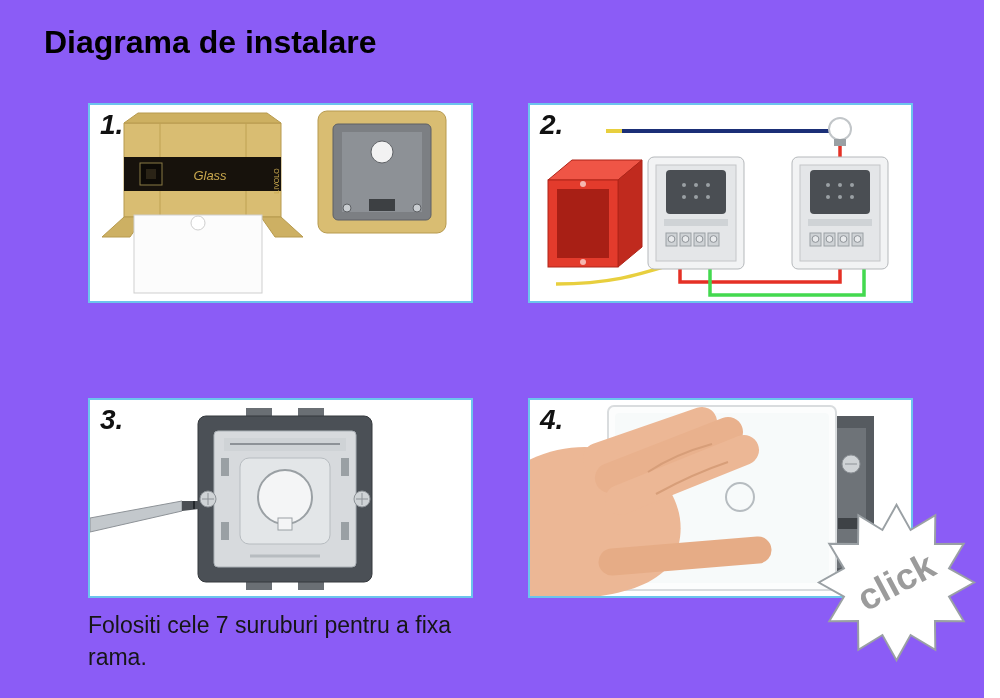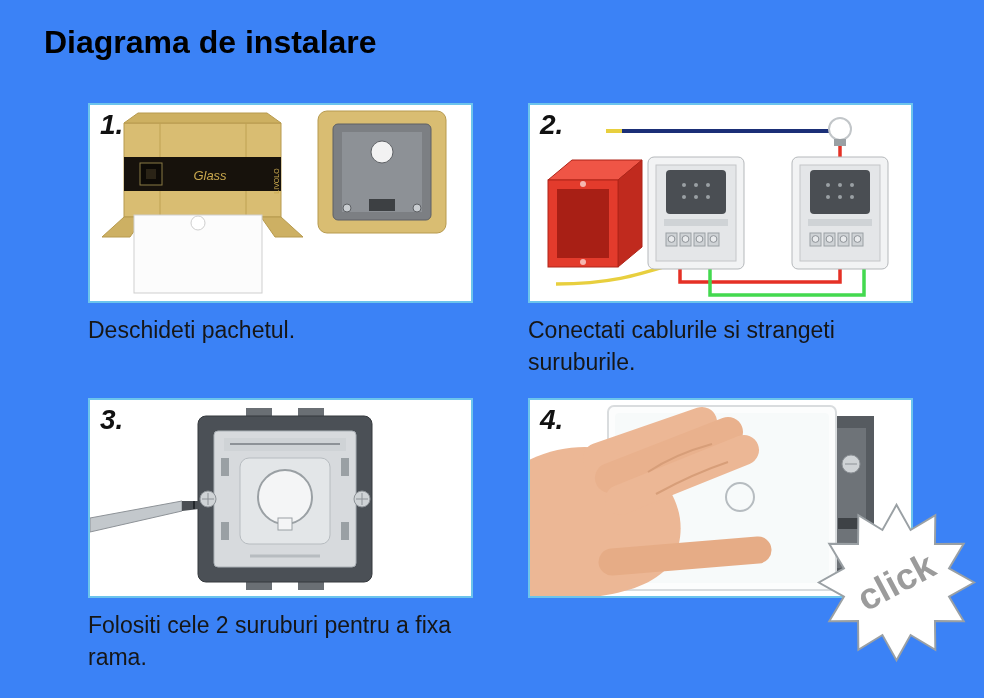--- a/index.html
+++ b/index.html
@@ -1,17 +1,17 @@
 <!DOCTYPE html>
 <html><head>
 <meta charset="utf-8">
 <style>
   * { margin:0; padding:0; box-sizing:border-box; }
   html,body { width:1000px; height:698px; background:#ffffff; font-family:"Liberation Sans", sans-serif; }
-  .page { position:relative; width:984px; height:698px; overflow:hidden; background:#3b82f6; }
+  .page { position:relative; width:984px; height:698px; overflow:hidden; background:#8b5cf6; }
   .page-title { position:absolute; left:44px; top:24px; font-size:32px; font-weight:bold; color:#000; }
   .step { position:absolute; width:385px; }
   .step-1 { left:88px;  top:103px; }
   .step-2 { left:528px; top:103px; }
   .step-3 { left:88px;  top:398px; }
   .step-4 { left:528px; top:398px; }
   .panel { position:relative; width:385px; height:200px; border:2px solid #6cc4ec; background:#fff; }
   .panel svg.illus { position:absolute; left:0; top:0; width:100%; height:100%; }
   .step-num { position:absolute; top:4px; left:10px; font-size:28px; font-weight:bold; font-style:italic; color:#111; z-index:3; }
   .caption { margin-top:11px; font-size:23px; color:#161616; line-height:1.4; max-width:372px; }
@@ -53,21 +53,20 @@
           <rect x="228" y="6" width="128" height="122" rx="9" fill="#d9bd72" stroke="#b79a4e"></rect>
           <rect x="243" y="19" width="98" height="96" rx="5" fill="#7c7f83" stroke="#5e6165"></rect>
           <rect x="252" y="27" width="80" height="80" fill="#8d9196" stroke="#6e7control3"></rect>
           <circle cx="292" cy="47" r="11" fill="#f2f2f2" stroke="#5e6165"></circle>
           <rect x="279" y="94" width="26" height="12" fill="#3d4043"></rect>
           <circle cx="257" cy="103" r="4" fill="#c9cdd1" stroke="#5e6165"></circle>
           <circle cx="327" cy="103" r="4" fill="#c9cdd1" stroke="#5e6165"></circle>
         </g>
       </svg>
     </div>
-    <p class="caption">Deschideti pachetul.</p>
   </section>
 
   <section class="step step-2">
     <div class="panel">
       <span class="step-num">2.</span>
       <svg class="illus" viewBox="0 0 381 196">
 
         <g>
           <line x1="76" y1="26" x2="92" y2="26" stroke="#e8cf3e" stroke-width="4"></line>
           <line x1="92" y1="26" x2="300" y2="26" stroke="#1b2f77" stroke-width="4"></line>
@@ -131,21 +130,20 @@
             <rect x="32" y="76" width="11" height="13" fill="#cfd3d6" stroke="#9aa0a4"></rect>
               <circle cx="37.5" cy="82" r="3.4" fill="#e8eaec" stroke="#8d9297"></circle>
             <rect x="46" y="76" width="11" height="13" fill="#cfd3d6" stroke="#9aa0a4"></rect>
               <circle cx="51.5" cy="82" r="3.4" fill="#e8eaec" stroke="#8d9297"></circle>
             <rect x="60" y="76" width="11" height="13" fill="#cfd3d6" stroke="#9aa0a4"></rect>
               <circle cx="65.5" cy="82" r="3.4" fill="#e8eaec" stroke="#8d9297"></circle>
           </g>
         </g>
       </svg>
     </div>
-    <p class="caption">Conectati cablurile si strangeti suruburile.</p>
   </section>
 
   <section class="step step-3">
     <div class="panel">
       <span class="step-num">3.</span>
       <svg class="illus" viewBox="0 0 381 196">
 
         <g>
           <rect x="156" y="8" width="26" height="14" fill="#6a6f74"></rect>
           <rect x="208" y="8" width="26" height="14" fill="#6a6f74"></rect>
@@ -171,21 +169,21 @@
           <line x1="272" y1="93" x2="272" y2="105" stroke="#8d9297"></line>
         </g>
 
         <g>
           <polygon points="0,118 92,101 92,111 0,132" fill="#c3c8cc" stroke="#8d9297"></polygon>
           <polygon points="92,101 109,101 109,109 92,111" fill="#4a4e53"></polygon>
           <line x1="104" y1="101" x2="104" y2="109" stroke="#23272b" stroke-width="2"></line>
         </g>
       </svg>
     </div>
-    <p class="caption">Folositi cele 2 suruburi pentru a fixa rama.</p>
+    <p class="caption">Folositi cele 7 suruburi pentru a fixa rama.</p>
   </section>
 
   <section class="step step-4">
     <div class="panel">
       <span class="step-num">4.</span>
       <svg class="illus" viewBox="0 0 381 196">
 
         <g>
           <rect x="298" y="16" width="46" height="164" fill="#565b60"></rect>
           <rect x="306" y="28" width="30" height="140" fill="#6e7378"></rect>

